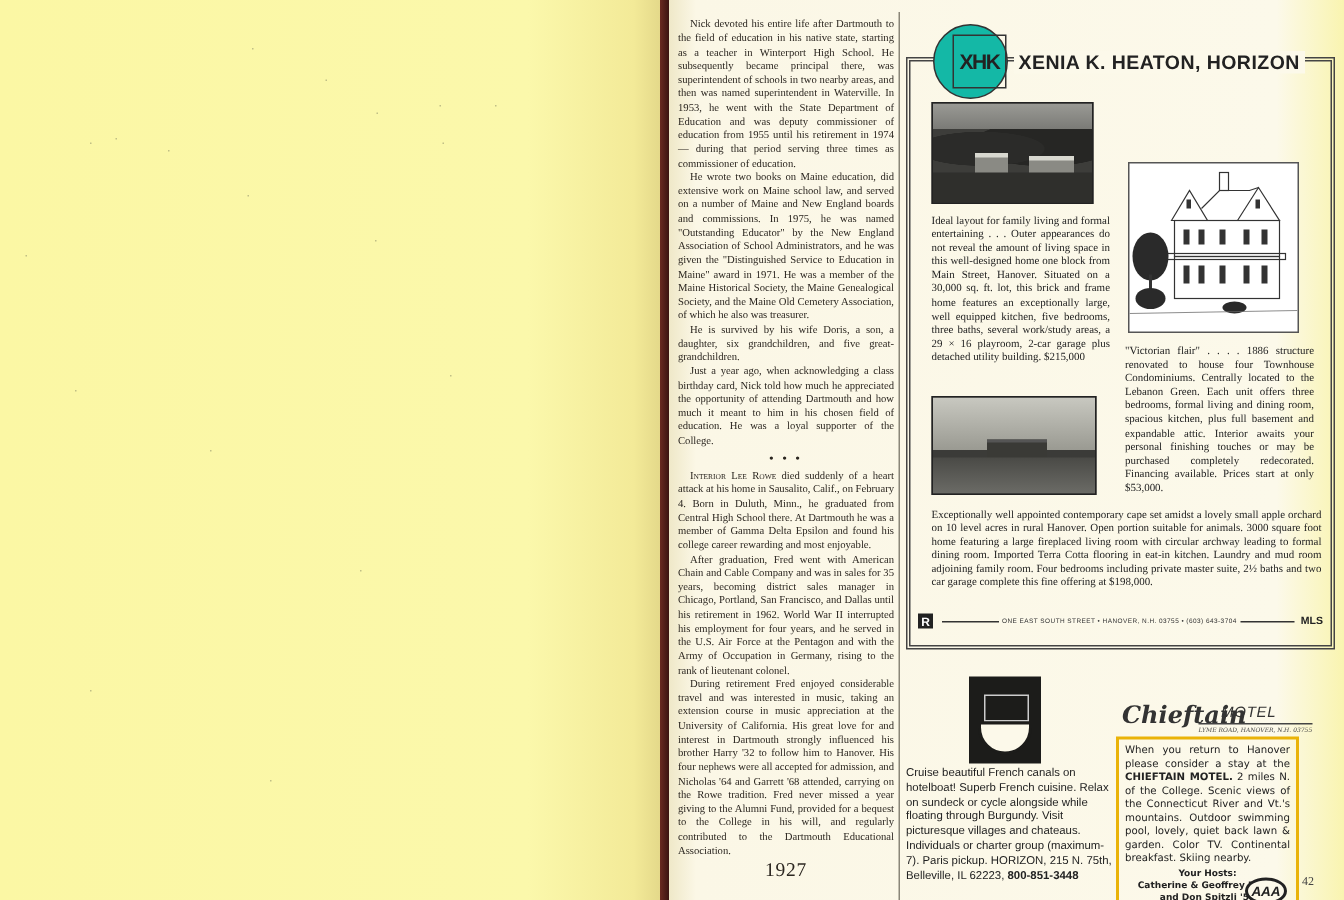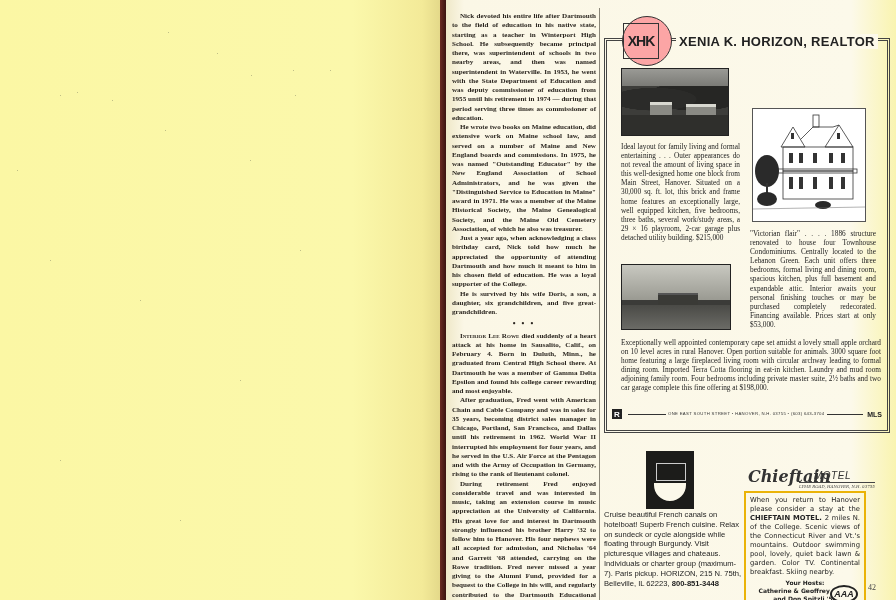--- a/index.html
+++ b/index.html
@@ -3,28 +3,28 @@
 <meta charset="utf-8">
 <style>
   html, body { margin:0; padding:0; }
   body { width:896px; height:600px; overflow:hidden; background:#2a1a14; position:relative; font-family:"Liberation Serif", serif; }
   .left-page { position:absolute; left:0; top:0; width:440px; height:600px; background:linear-gradient(90deg,#fbf7a4 0%,#fbf8ab 80%,#f3ea98 96%,#e4d98a 100%); }
   .left-page .speck { position:absolute; width:1px; height:1px; background:#9a9a70; opacity:.6; }
   .spine { position:absolute; left:440px; top:0; width:12px; height:600px; background:linear-gradient(90deg,#6a2a20,#3b1410 50%,#7d3a2c); }
   .right-page { position:absolute; left:446px; top:0; width:450px; height:600px; background:linear-gradient(90deg,#efe8c8 0%,#fbf7e6 4%,#fcf9ea 90%,#f9f4b0 100%); }
 
   .col { position:absolute; left:452px; top:12px; width:144px; font-size:7.1px; line-height:9.25px; color:#2b2620; text-align:justify; }
-  .col p { margin:0; text-indent:8px;font-weight:bold; }
+  .col p { margin:0; text-indent:8px; }
   .col .sc { font-variant:small-caps; }
   .col .dots { text-align:center; font-weight:bold; letter-spacing:2px; margin:2px 0 3px; font-size:8px; }
   .col .year { text-align:center; font-size:13px; margin:3px 0 2px; letter-spacing:.5px; }
   .col-rule { position:absolute; left:599px; top:8px; width:1px; height:592px; background:#8a8678; }
 
   .xhk-box { position:absolute; left:604px; top:38px; width:286px; height:395px; border:3px double #444; box-sizing:border-box; }
-  .xhk-logo { position:absolute; left:622px; top:16px; width:48px; height:48px; border-radius:50%; border:1.5px solid #333; background:#fca5a5; display:flex; align-items:center; justify-content:flex-start; z-index:2; }
+  .xhk-logo { position:absolute; left:622px; top:16px; width:48px; height:48px; border-radius:50%; border:1.5px solid #333; background:#14b8a6; display:flex; align-items:center; justify-content:flex-end; z-index:2; }
   .xhk-logo .sq { width:34px; height:34px; border:1.5px solid #333; display:flex; align-items:center; justify-content:center; font-family:"Liberation Sans", sans-serif; font-weight:bold; font-size:14px; letter-spacing:-1px; color:#222; }
   .xhk-title { position:absolute; left:676px; top:34px; font-family:"Liberation Sans", sans-serif; font-weight:bold; font-size:13px; color:#222; background:#fcf9ea; padding:0 3px; letter-spacing:.3px; z-index:2; }
   .photo { position:absolute; background:#3b3b38; border:1px solid #222; overflow:hidden; }
   .photo .sky { position:absolute; left:0; right:0; top:0; height:40%; background:linear-gradient(#9a9a95,#6a6a66); }
   .photo .trees { position:absolute; left:0; right:0; top:25%; height:50%; background:radial-gradient(ellipse at 30% 40%,#2b2b29 40%,transparent 41%),radial-gradient(ellipse at 70% 30%,#262624 45%,transparent 46%),#3d3d3a; }
   .photo .house { position:absolute; background:#8a8a84; border-top:3px solid #d8d8d0; }
   .photo .ground { position:absolute; left:0; right:0; bottom:0; height:30%; background:#2f2f2c; }
   .victorian { position:absolute; left:752px; top:108px; width:112px; height:112px; border:1px solid #555; background:#fff; }
   .ad-text { position:absolute; font-size:7.3px; line-height:9.1px; color:#222; text-align:justify; }
   .ad-text b { font-weight:normal; }
@@ -72,36 +72,36 @@
   <span class="speck" style="left:60px;top:460px"></span>
   <span class="speck" style="left:180px;top:520px"></span>
   <span class="speck" style="left:300px;top:250px"></span>
 </div>
 <div class="spine"></div>
 <div class="right-page"></div>
 
 <div class="col">
   <p>Nick devoted his entire life after Dartmouth to the field of education in his native state, starting as a teacher in Winterport High School. He subsequently became principal there, was superintendent of schools in two nearby areas, and then was named superintendent in Waterville. In 1953, he went with the State Department of Education and was deputy commissioner of education from 1955 until his retirement in 1974 — during that period serving three times as commissioner of education.</p>
   <p>He wrote two books on Maine education, did extensive work on Maine school law, and served on a number of Maine and New England boards and commissions. In 1975, he was named "Outstanding Educator" by the New England Association of School Administrators, and he was given the "Distinguished Service to Education in Maine" award in 1971. He was a member of the Maine Historical Society, the Maine Genealogical Society, and the Maine Old Cemetery Association, of which he also was treasurer.</p>
+  <p>He is survived by his wife Doris, a son, a daughter, six grandchildren, and five great-grandchildren.</p>
   <p>Just a year ago, when acknowledging a class birthday card, Nick told how much he appreciated the opportunity of attending Dartmouth and how much it meant to him in his chosen field of education. He was a loyal supporter of the College.</p>
-  <p>He is survived by his wife Doris, a son, a daughter, six grandchildren, and five great-grandchildren.</p>
   <div class="dots">• • •</div>
   <p><span class="sc">Interior Lee Rowe</span><span> died suddenly of a heart attack at his home in Sausalito, Calif., on February 4. Born in Duluth, Minn., he graduated from Central High School there. At Dartmouth he was a member of Gamma Delta Epsilon and found his college career rewarding and most enjoyable.</span></p>
   <p>After graduation, Fred went with American Chain and Cable Company and was in sales for 35 years, becoming district sales manager in Chicago, Portland, San Francisco, and Dallas until his retirement in 1962. World War II interrupted his employment for four years, and he served in the U.S. Air Force at the Pentagon and with the Army of Occupation in Germany, rising to the rank of lieutenant colonel.</p>
   <p>During retirement Fred enjoyed considerable travel and was interested in music, taking an extension course in music appreciation at the University of California. His great love for and interest in Dartmouth strongly influenced his brother Harry '32 to follow him to Hanover. His four nephews were all accepted for admission, and Nicholas '64 and Garrett '68 attended, carrying on the Rowe tradition. Fred never missed a year giving to the Alumni Fund, provided for a bequest to the College in his will, and regularly contributed to the Dartmouth Educational Association.</p>
   <div class="year">1927</div>
 
 </div>
 <div class="col-rule"></div>
 
 <div class="xhk-box"></div>
 <div class="xhk-logo">
     <div class="sq">XHK</div>
   </div>
-<div class="xhk-title">XENIA K. HORIZON, REALTOR</div>
+<div class="xhk-title">XENIA K. HEATON, HORIZON</div>
 
 <div class="photo" style="left:621px;top:68px;width:106px;height:66px;">
   <div class="sky"></div>
   <div class="trees"></div>
   <div class="house" style="left:28px;top:33px;width:22px;height:12px;"></div>
   <div class="house" style="left:64px;top:35px;width:30px;height:10px;"></div>
   <div class="ground"></div>
 </div>
 <div class="ad-text" style="left:621px;top:142px;width:119px;"><b>Ideal layout</b><span> for family living and formal entertaining . . . Outer appearances do not reveal the amount of living space in this well-designed home one block from Main Street, Hanover. Situated on a 30,000 sq. ft. lot, this brick and frame home features an exceptionally large, well equipped kitchen, five bedrooms, three baths, several work/study areas, a 29 × 16 playroom, 2-car garage plus detached utility building. $215,000</span></div>
 

